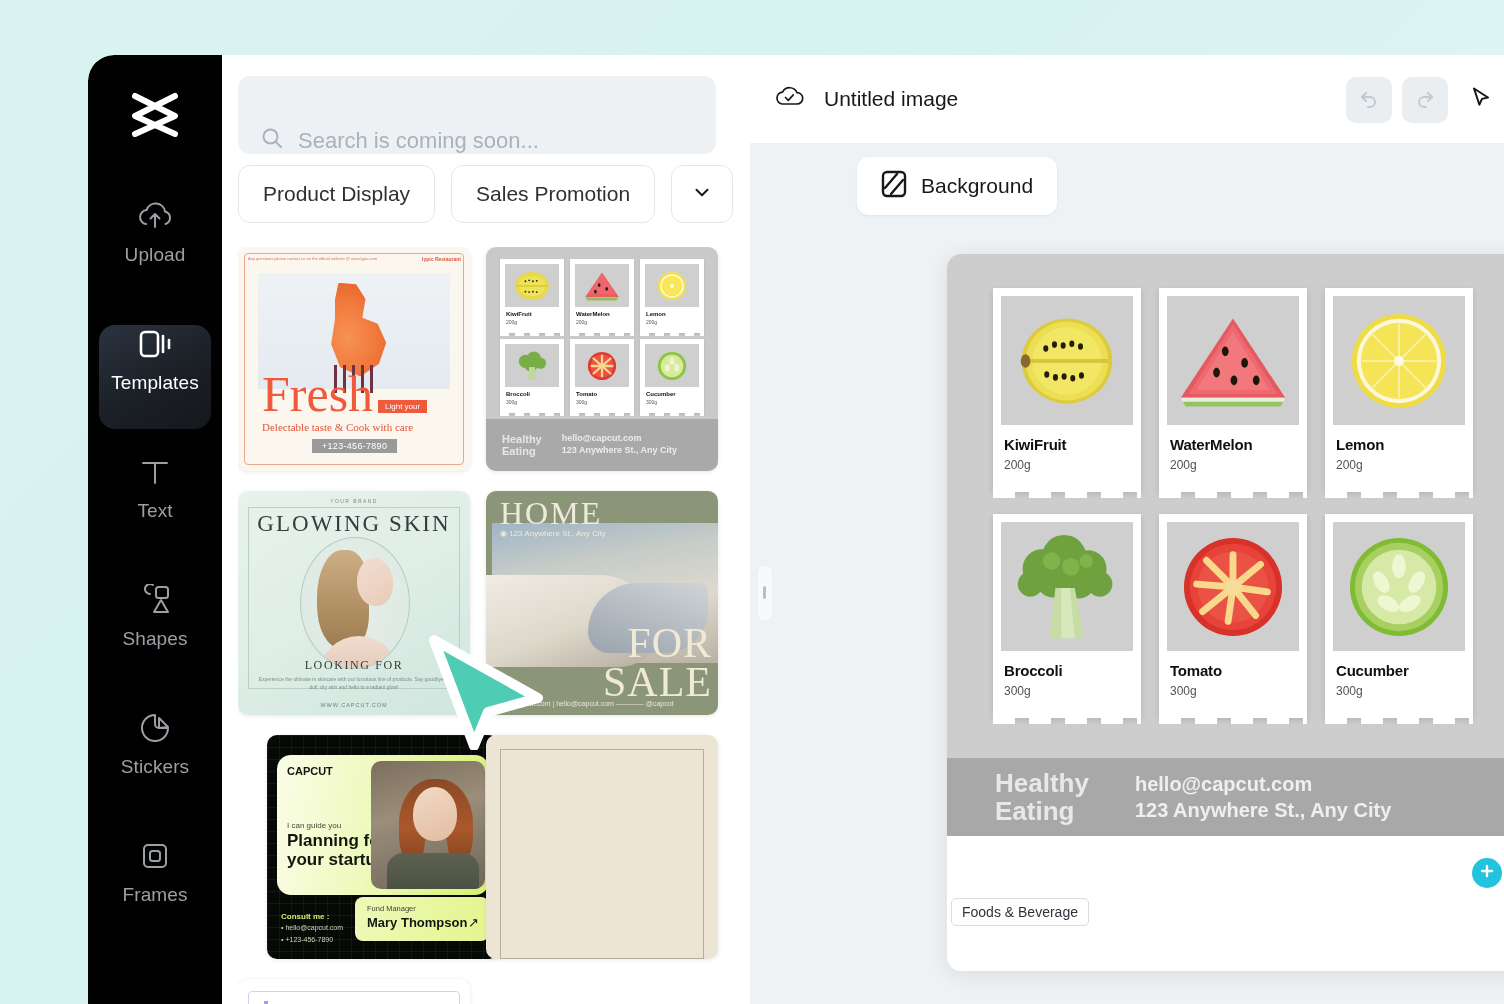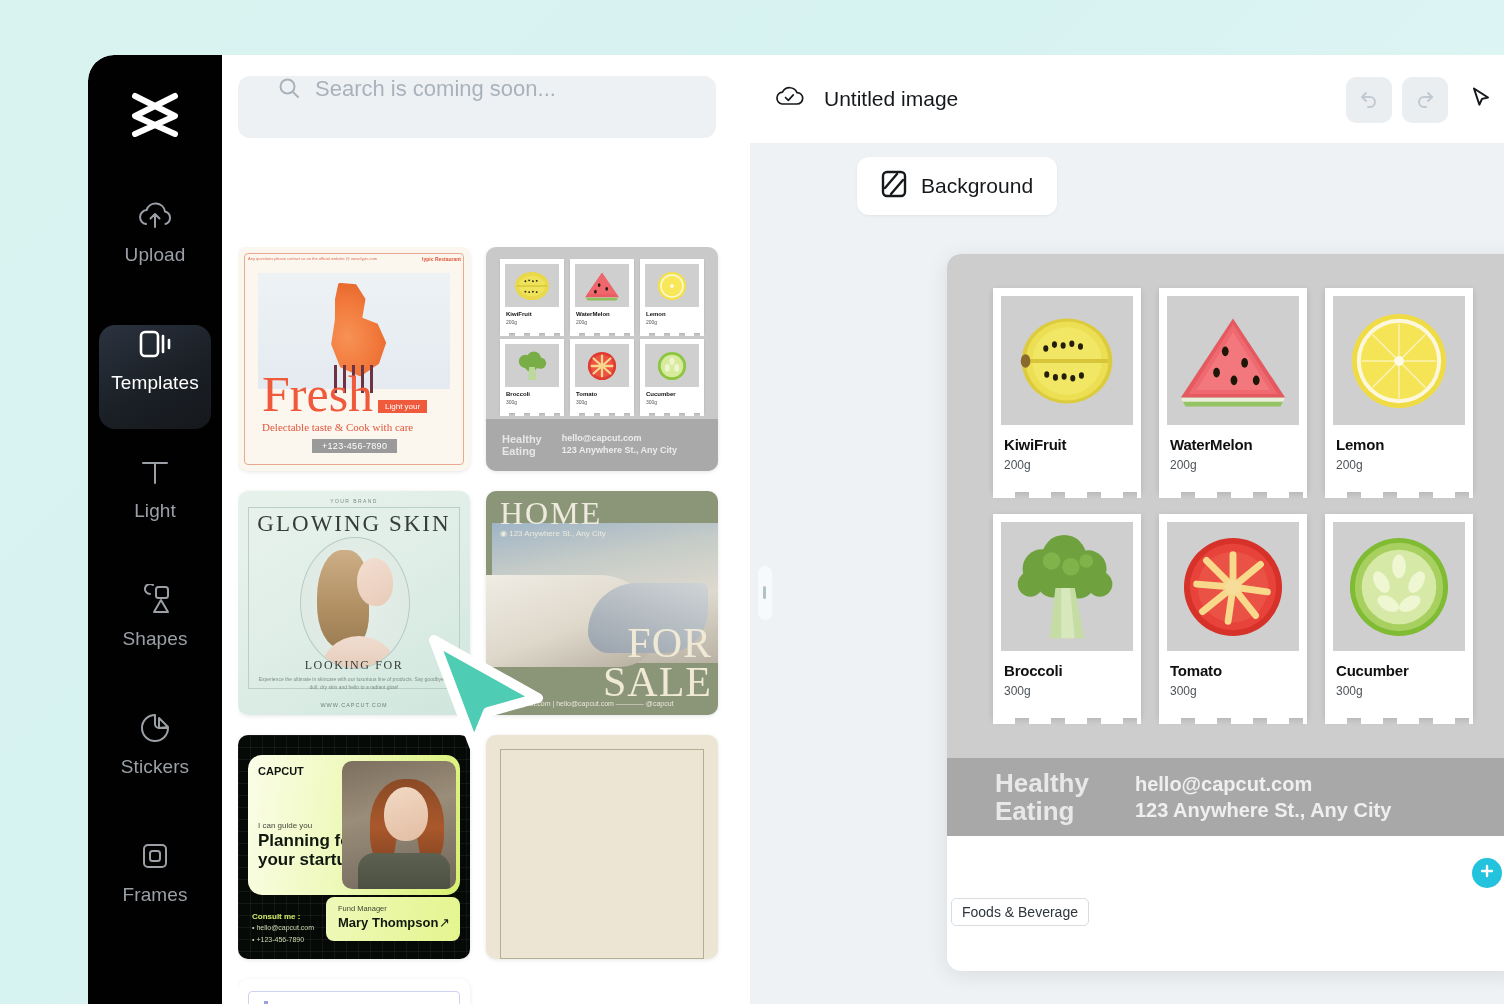--- a/index.html
+++ b/index.html
@@ -53,23 +53,23 @@
 
   
   #tpl-panel {
     position: absolute; left: 134px; top: 0;
     width: 528px; height: 949px;
     background: #ffffff;
     overflow: hidden;
   }
   #search-box {
     position: absolute; left: 16px; top: 21px;
-    width: 478px; height: 62px;
+    width: 478px; height: 78px;
     background: #eef1f4; border-radius: 12px;
-    display: flex; align-items: flex-start; gap: 14px; padding: 0 39px;
+    display: flex; align-items: flex-end; gap: 14px; padding: 0 22px;
     cursor: text;
   }
   #search-box .ph { font-size: 22px; color: #a9b2bb; }
 
   #chips { position: absolute; left: 16px; top: 110px; display: flex; gap: 16px; }
   .chip {
     height: 58px; border: 1px solid #e4e7ea; border-radius: 12px;
     background: #fff; display: flex; align-items: center; padding: 0 24px;
     font-size: 21px; color: #2c3136; cursor: pointer; white-space: nowrap;
   }
@@ -178,21 +178,21 @@
     background: linear-gradient(200deg,#cfd4d6 0%, #9aa3ad 100%);
     border-radius: 70px 10px 60px 30px; }
   .t-home .hd { position:absolute; left:14px; top:6px; font-family:"Liberation Serif", serif;
     font-size:32px; color:#eeeadd; letter-spacing:2px; line-height:1; }
   .t-home .addr { position:absolute; left:14px; top:38px; font-size:8px; color:#eeeadd; }
   .t-home .fs { position:absolute; right:6px; top:122px; text-align:right;
     font-family:"Liberation Serif", serif; font-size:42px; color:#efe9d6; line-height:.92; letter-spacing:1px;margin-top:11px; }
   .t-home .ft { position:absolute; left:12px; bottom:8px; font-size:7px; color:#e9e5d8; }
 
   
-  .t-start { background:#060a06; }
+  .t-start { background:#060a06;margin-left:29px; }
   .t-start .grid { position:absolute; inset:0;
     background-image: linear-gradient(rgba(255,255,255,.05) 1px, transparent 1px),
                       linear-gradient(90deg, rgba(255,255,255,.05) 1px, transparent 1px);
     background-size: 12px 12px; }
   .t-start .panel { position:absolute; left:10px; top:20px; width:212px; height:140px;
     border-radius:14px; background: linear-gradient(100deg,#fbfde8 0%, #eef9bb 45%, #d8f06f 100%); }
   .t-start .cap { position:absolute; left:20px; top:30px; font-size:11px; font-weight:800; color:#0f1410; }
   .t-start .icg { position:absolute; left:20px; top:86px; font-size:8px; color:#44493f; }
   .t-start .big { position:absolute; left:20px; top:96px; font-size:17px; font-weight:800; color:#10170f;
     line-height:1.12; }
@@ -330,21 +330,21 @@
       </span>
       <span class="rail-label">Templates</span>
     </div>
 
     <div class="rail-item">
       <span class="rail-icon">
         <svg width="34" height="32" viewBox="0 0 34 32" fill="none" stroke="#9aa0a6" stroke-width="2">
           <path d="M5 7h24M17 7v20" stroke-linecap="round"></path>
         </svg>
       </span>
-      <span class="rail-label">Light</span>
+      <span class="rail-label">Text</span>
     </div>
 
     <div class="rail-item">
       <span class="rail-icon">
         <svg width="36" height="32" viewBox="0 0 36 32" fill="none" stroke="#9aa0a6" stroke-width="2">
           <path d="M13 10a5 5 0 1 1 3-9" stroke-linecap="round"></path>
           <rect x="19" y="3" width="12" height="11" rx="2.5"></rect>
           <path d="M17 28h14l-7-12z" stroke-linejoin="round"></path>
         </svg>
       </span>
@@ -377,20 +377,35 @@
     <div id="search-box">
       <span>
         <svg width="24" height="24" viewBox="0 0 24 24" fill="none" stroke="#a9b2bb" stroke-width="2">
           <circle cx="10.5" cy="10.5" r="7"></circle>
             <path d="M15.6 15.6L21 21" stroke-linecap="round"></path>
         </svg>
       </span>
       <span class="ph">Search is coming soon...</span>
     </div>
 
+    <div id="chips">
+      <div class="chip">
+        <span>Product Display</span>
+      </div>
+      <div class="chip">
+        <span>Sales Promotion</span>
+      </div>
+      <div class="chip more">
+        <span>
+          <svg width="22" height="22" viewBox="0 0 24 24" fill="none" stroke="#16191c" stroke-width="2.2">
+            <path d="M6 9.5l6 6 6-6" stroke-linecap="round" stroke-linejoin="round"></path>
+          </svg>
+        </span>
+      </div>
+    </div>
 
     <div id="tpl-grid">
 
       <div class="tpl t-fresh">
         <div class="inner"></div>
         <div class="topline">Any questions please contact us on the official website
 @ www.lypic.com</div>
         <div class="brand">lypic Restaurant</div>
         <div class="photo"></div>
         <div class="shrimp"></div>

